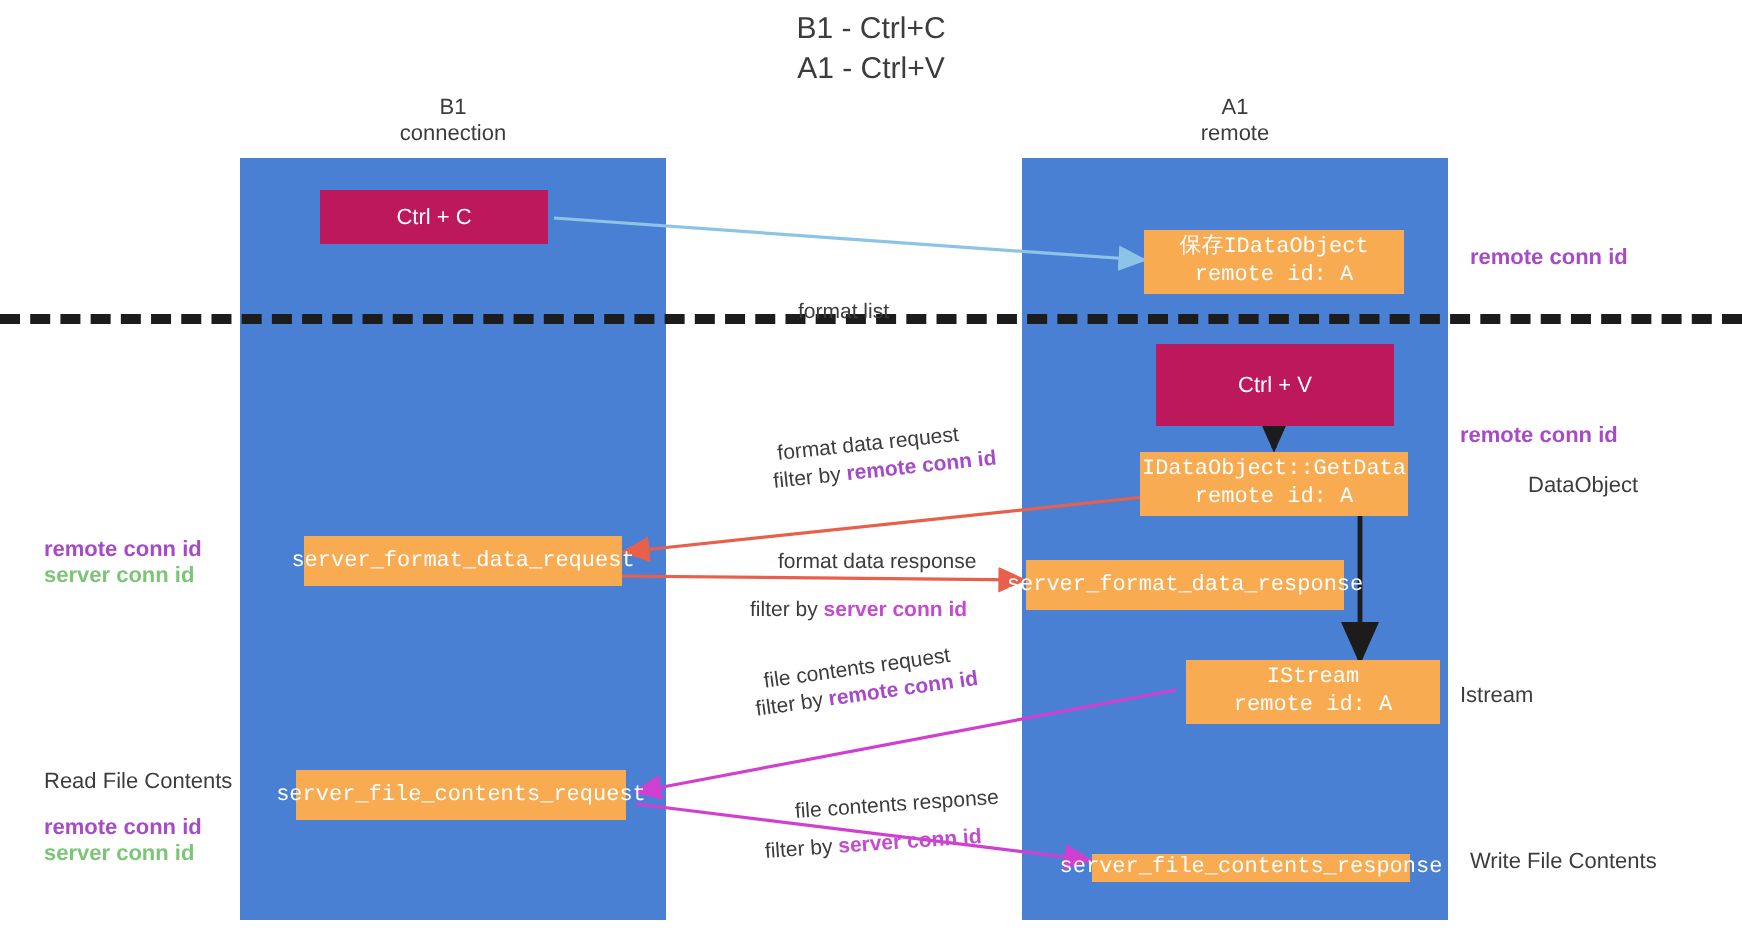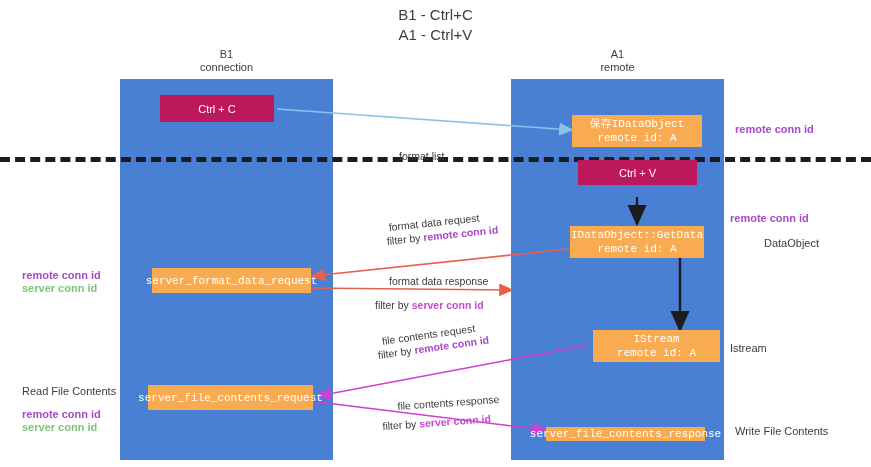--- a/index.html
+++ b/index.html
@@ -139,27 +139,28 @@
     <line x1="318" y1="402" x2="545" y2="430" stroke="#d13fd1" stroke-width="1.6" marker-end="url(#ah-mag)"></line>
   </svg>
 
   <div class="sep"></div>
 
   <div class="node green" style="left:160px;top:95px;width:114px;height:27px;">Ctrl + C</div>
 
   <div class="node orange" style="left:572px;top:115px;width:130px;height:32px;">保存IDataObject
 remote id: A</div>
 
-  <div class="node green" style="left:578px;top:160px;width:119px;height:25px;">Ctrl + V</div>
+  <div class="node green" style="left:578px;top:172px;width:119px;height:41px;">Ctrl + V</div>
 
   <div class="node orange" style="left:570px;top:226px;width:134px;height:32px;">IDataObject::GetData
 remote id: A</div>
 
   <div class="node orange" style="left:152px;top:268px;width:159px;height:25px;">server_format_data_request</div>
 
+  <div class="node orange" style="left:513px;top:280px;width:159px;height:25px;">server_format_data_response</div>
 
   <div class="node orange" style="left:593px;top:330px;width:127px;height:32px;">IStream
 remote id: A</div>
 
   <div class="node orange" style="left:148px;top:385px;width:165px;height:25px;">server_file_contents_request</div>
 
   <div class="node orange" style="left:546px;top:427px;width:159px;height:14px;">server_file_contents_response</div>
 
   <div class="edge-label" style="left:399px;top:101px;margin-top:48px;">format list</div>
 

